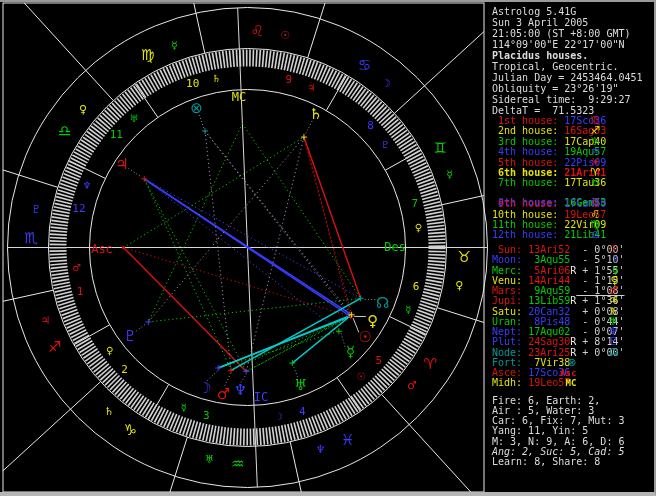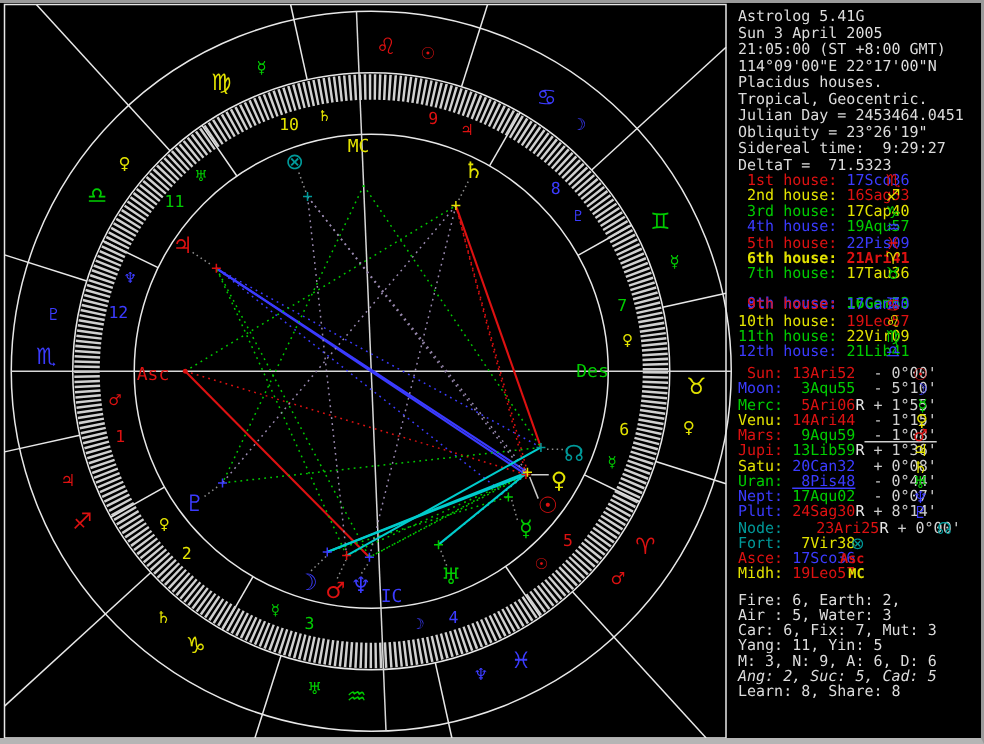--- a/index.html
+++ b/index.html
@@ -171,21 +171,21 @@
       <text x="395" y="247" fill="#00cc00" font-size="12" text-anchor="middle" dominant-baseline="central" font-family="&quot;DejaVu Sans Mono&quot;,&quot;Liberation Mono&quot;,monospace">Des</text>
       <text x="239" y="97" fill="#e3e300" font-size="12" text-anchor="middle" dominant-baseline="central" font-family="&quot;DejaVu Sans Mono&quot;,&quot;Liberation Mono&quot;,monospace">MC</text>
       <text x="261" y="397" fill="#3b3bff" font-size="12" text-anchor="middle" dominant-baseline="central" font-family="&quot;DejaVu Sans Mono&quot;,&quot;Liberation Mono&quot;,monospace">IC</text>
     </svg>
   <div id="panel">
     <div id="hdr">
         <div class="row" style="top: 7px;"><span style="color: rgb(220, 220, 220);">Astrolog 5.41G</span></div>
         <div class="row" style="top: 18.05px;"><span style="color: rgb(220, 220, 220);">Sun 3 April 2005</span></div>
         <div class="row" style="top: 29.1px;"><span style="color: rgb(220, 220, 220);">21:05:00 (ST +8:00 GMT)</span></div>
         <div class="row" style="top: 40.15px;"><span style="color: rgb(220, 220, 220);">114°09'00"E 22°17'00"N</span></div>
-        <div class="row" style="top: 51.2px;"><span style="color: rgb(220, 220, 220);">Placidus houses.</span></div>
+        <div class="row" style="top: 51.2px;"><span style="color: rgb(220, 220, 220); font-weight: bold;">Placidus houses.</span></div>
         <div class="row" style="top: 62.25px;"><span style="color: rgb(220, 220, 220);">Tropical, Geocentric.</span></div>
         <div class="row" style="top: 73.3px;"><span style="color: rgb(220, 220, 220);">Julian Day = 2453464.0451</span></div>
         <div class="row" style="top: 84.35px;"><span style="color: rgb(220, 220, 220);">Obliquity = 23°26'19"</span></div>
         <div class="row" style="top: 95.4px;"><span style="color: rgb(220, 220, 220);">Sidereal time:  9:29:27</span></div>
         <div class="row" style="top: 106.45px;"><span style="color: rgb(220, 220, 220);">DeltaT =  71.5323</span></div>
       </div>
     <div id="houses">
         <div class="row" style="top: 116px;"><span style="color: rgb(221, 17, 17);"> 1st house: </span><span style="color: rgb(59, 59, 255);">17Sco36</span><span class="g" style="color: rgb(221, 17, 17);">♏</span></div>
         <div class="row" style="top: 126.4px;"><span style="color: rgb(227, 227, 0);"> 2nd house: </span><span style="color: rgb(221, 17, 17); margin-top: 32px;">16Sag53</span><span class="g" style="color: rgb(227, 227, 0);">♐</span></div>
         <div class="row" style="top: 136.8px;"><span style="color: rgb(0, 204, 0);"> 3rd house: </span><span style="color: rgb(227, 227, 0);">17Cap40</span><span class="g" style="color: rgb(0, 204, 0);">♑</span></div>
@@ -200,24 +200,24 @@
         <div class="row" style="top: 230.4px;"><span style="color: rgb(59, 59, 255);">12th house: </span><span style="color: rgb(0, 204, 0);">21Lib41</span><span class="g" style="color: rgb(59, 59, 255);">♎</span></div>
       </div>
     <div id="plans">
         <div class="row" style="top: 245px;"><span style="color: rgb(221, 17, 17);"> Sun: </span><span style="color: rgb(221, 17, 17);">13Ari52</span><span style="color: rgb(232, 232, 232);"> </span><span style="color: rgb(207, 207, 207);"> - 0°00'</span><span class="g" style="color: rgb(221, 17, 17);">☉</span></div>
         <div class="row" style="top: 255.25px;"><span style="color: rgb(59, 59, 255);">Moon: </span><span style="color: rgb(0, 204, 0);"> 3Aqu55</span><span style="color: rgb(232, 232, 232);"> </span><span style="color: rgb(207, 207, 207);"> - 5°10'</span><span class="g" style="color: rgb(59, 59, 255);">☽</span></div>
         <div class="row" style="top: 265.5px;"><span style="color: rgb(0, 204, 0);">Merc: </span><span style="color: rgb(221, 17, 17);"> 5Ari06</span><span style="color: rgb(232, 232, 232);">R</span><span style="color: rgb(207, 207, 207);"> + 1°55'</span><span class="g" style="color: rgb(0, 204, 0);">☿</span></div>
         <div class="row" style="top: 275.75px;"><span style="color: rgb(227, 227, 0);">Venu: </span><span style="color: rgb(221, 17, 17);">14Ari44</span><span style="color: rgb(232, 232, 232);"> </span><span style="color: rgb(207, 207, 207);"> - 1°15'</span><span class="g" style="color: rgb(227, 227, 0);">♀</span></div>
         <div class="row" style="top: 286px;"><span style="color: rgb(221, 17, 17);">Mars: </span><span style="color: rgb(0, 204, 0);"> 9Aqu59</span><span style="color: rgb(232, 232, 232);"> </span><span style="color: rgb(207, 207, 207); text-decoration: underline;"> - 1°08'</span><span class="g" style="color: rgb(221, 17, 17);">♂</span></div>
         <div class="row" style="top: 296.25px;"><span style="color: rgb(221, 17, 17);">Jupi: </span><span style="color: rgb(0, 204, 0);">13Lib59</span><span style="color: rgb(232, 232, 232);">R</span><span style="color: rgb(207, 207, 207);"> + 1°36'</span><span class="g" style="color: rgb(227, 227, 0);">♃</span></div>
         <div class="row" style="top: 306.5px;"><span style="color: rgb(227, 227, 0);">Satu: </span><span style="color: rgb(59, 59, 255);">20Can32</span><span style="color: rgb(232, 232, 232);"> </span><span style="color: rgb(207, 207, 207); text-align: right;"> + 0°08'</span><span class="g" style="color: rgb(227, 227, 0);">♄</span></div>
-        <div class="row" style="top: 316.75px;"><span style="color: rgb(0, 204, 0);">Uran: </span><span style="color: rgb(59, 59, 255); text-decoration: underline;"> 8Pis48</span><span style="color: rgb(232, 232, 232);"> </span><span style="color: rgb(207, 207, 207);"> - 0°44'</span><span class="g" style="color: rgb(0, 204, 0);">♅</span></div>
+        <div class="row" style="top: 316.75px;"><span style="color: rgb(0, 204, 0);">Uran: </span><span style="color: rgb(59, 59, 255);"> 8Pis48</span><span style="color: rgb(232, 232, 232);"> </span><span style="color: rgb(207, 207, 207);"> - 0°44'</span><span class="g" style="color: rgb(0, 204, 0);">♅</span></div>
         <div class="row" style="top: 327px;"><span style="color: rgb(59, 59, 255);">Nept: </span><span style="color: rgb(0, 204, 0);">17Aqu02</span><span style="color: rgb(232, 232, 232);"> </span><span style="color: rgb(207, 207, 207);"> - 0°07'</span><span class="g" style="color: rgb(59, 59, 255);">♆</span></div>
         <div class="row" style="top: 337.25px;"><span style="color: rgb(59, 59, 255);">Plut: </span><span style="color: rgb(221, 17, 17);">24Sag30</span><span style="color: rgb(232, 232, 232);">R</span><span style="color: rgb(207, 207, 207);"> + 8°14'</span><span class="g" style="color: rgb(59, 59, 255);">♇</span></div>
-        <div class="row" style="top: 347.5px;"><span style="color: rgb(0, 153, 153);">Node: </span><span style="color: rgb(221, 17, 17); margin-left: 16px;">23Ari25</span><span style="color: rgb(232, 232, 232);">R</span><span style="color: rgb(207, 207, 207);"> + 0°00'</span><span class="g" style="color: rgb(0, 153, 153);">☊</span></div>
+        <div class="row" style="top: 347.5px;"><span style="color: rgb(0, 153, 153);">Node: </span><span style="color: rgb(221, 17, 17);">23Ari25</span><span style="color: rgb(232, 232, 232);">R</span><span style="color: rgb(207, 207, 207);"> + 0°00'</span><span class="g" style="color: rgb(0, 153, 153);">☊</span></div>
         <div class="row" style="top: 357.75px;"><span style="color: rgb(0, 153, 153);">Fort: </span><span style="color: rgb(227, 227, 0);"> 7Vir38</span><span style="color: rgb(232, 232, 232);"> </span><span style="color: rgb(207, 207, 207);"> </span><span class="g" style="color: rgb(0, 153, 153);">⊗</span></div>
         <div class="row" style="top: 368px;"><span style="color: rgb(221, 17, 17);">Asce: </span><span style="color: rgb(59, 59, 255);">17Sco36</span><span style="color: rgb(232, 232, 232);"> </span><span style="color: rgb(207, 207, 207);"> </span><span class="g gt" style="color: rgb(221, 17, 17);">Asc</span></div>
         <div class="row" style="top: 378.25px;"><span style="color: rgb(227, 227, 0);">Midh: </span><span style="color: rgb(221, 17, 17);">19Leo57</span><span style="color: rgb(232, 232, 232);"> </span><span style="color: rgb(207, 207, 207);"> </span><span class="g gt" style="color: rgb(227, 227, 0);">MC</span></div>
       </div>
     <div id="stats">
         <div class="row" style="top: 396px;"><span style="color: rgb(220, 220, 220);">Fire: 6, Earth: 2,</span></div>
         <div class="row" style="top: 406.15px;"><span style="color: rgb(220, 220, 220);">Air : 5, Water: 3</span></div>
         <div class="row" style="top: 416.3px;"><span style="color: rgb(220, 220, 220);">Car: 6, Fix: 7, Mut: 3</span></div>
         <div class="row" style="top: 426.45px;"><span style="color: rgb(220, 220, 220);">Yang: 11, Yin: 5</span></div>
         <div class="row" style="top: 436.6px;"><span style="color: rgb(220, 220, 220);">M: 3, N: 9, A: 6, D: 6</span></div>

